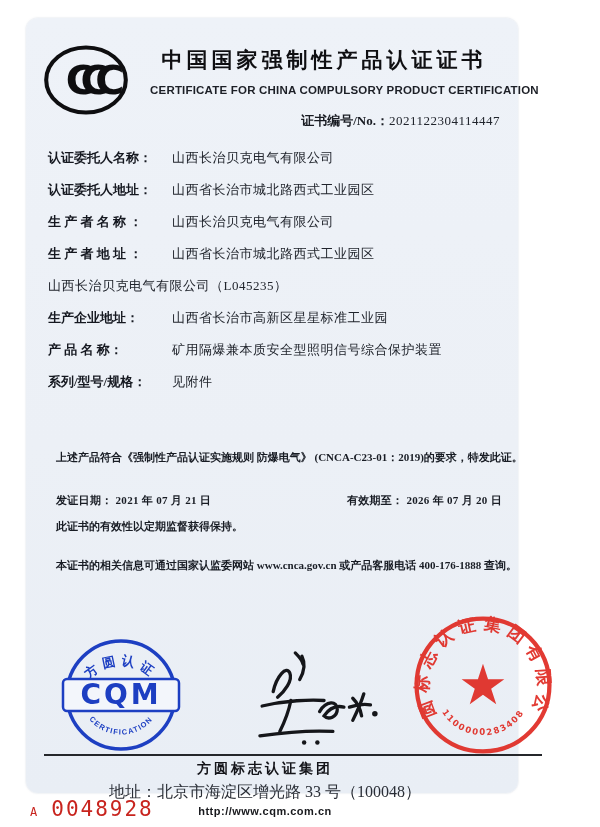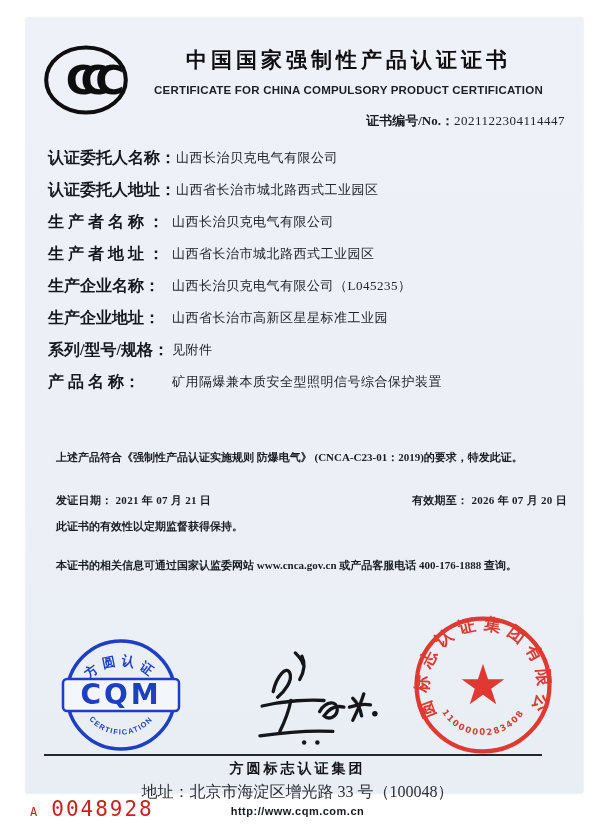--- a/index.html
+++ b/index.html
@@ -3,42 +3,43 @@
 <meta charset="utf-8">
 <style>
   * { margin:0; padding:0; box-sizing:border-box; }
   html,body { width:600px; height:827px; }
   body {
     position:relative; background:#ffffff;
     font-family:"Liberation Serif", serif;
     color:#23262e; overflow:hidden;
   }
   .page {
-    position:absolute; left:26px; top:18px; width:557px; height:775px;
+    position:absolute; left:26px; top:18px; width:492px; height:775px;
     background:linear-gradient(180deg,#eef2f8 0%, #ecf0f6 55%, #e9eef5 100%);
     box-shadow:0 0 2px rgba(120,140,170,.35);
+    border-radius:12px;
   }
   
   .ccc-logo { position:absolute; left:14px; top:24px; width:92px; height:76px; }
-  .header-text { position:absolute; left:108px; right:20px; top:28px; text-align:center; }
+  .header-text { position:absolute; left:124px; right:20px; top:28px; text-align:center; }
   .title-zh {
     font-family:"Liberation Sans", sans-serif;
     font-size:21px; font-weight:bold; color:#0f0f12; letter-spacing:4px; white-space:nowrap;
   }
   .title-en {
     margin-top:10px; font-family:"Liberation Sans", sans-serif;
     font-size:11.5px; font-weight:bold; color:#1c1f26; letter-spacing:.2px; white-space:nowrap;
   }
   .cert-no { position:absolute; top:94px; right:18px; font-size:13px; white-space:nowrap; }
   .cert-no .lbl { font-weight:bold; color:#181b22; }
   .cert-no .num { color:#20242c; letter-spacing:.5px; }
   
   .fields { position:absolute; left:22px; right:10px; top:130px; }
   .row { display:flex; align-items:flex-start; line-height:20px; margin-bottom:12px; }
-  .flabel { flex:0 0 124px; font-weight:bold; font-size:16px; color:#151820; white-space:nowrap; }
+  .flabel { flex:0 0 124px; font-weight:bold; font-size:13px; color:#151820; white-space:nowrap; }
   .fvalue { font-size:13px; color:#20242c; letter-spacing:.5px; }
   
   .stmts { position:absolute; left:30px; right:14px; top:432px; }
   .stmt { font-size:11px; font-weight:bold; color:#181c24; line-height:15px; white-space:nowrap; }
   .dates { display:flex; justify-content:space-between; margin-top:28px; padding-right:2px; }
   .dates .stmt { letter-spacing:.3px; }
   .validity { margin-top:11px; }
   .info { margin-top:24px; font-size:11px; }
   
   .cqm-logo { position:absolute; left:35px; top:617px; width:120px; height:120px; }
@@ -91,34 +92,33 @@
       </div>
       <div class="row">
         <span class="flabel">生 产 者 名 称 ：</span>
         <span class="fvalue">山西长治贝克电气有限公司</span>
       </div>
       <div class="row">
         <span class="flabel">生 产 者 地 址 ：</span>
         <span class="fvalue">山西省长治市城北路西式工业园区</span>
       </div>
       <div class="row">
-        <span class="flabel">生产企业名称：</span>
         <span class="fvalue">山西长治贝克电气有限公司（L045235）</span>
       </div>
       <div class="row">
         <span class="flabel">生产企业地址：</span>
         <span class="fvalue">山西省长治市高新区星星标准工业园</span>
       </div>
       <div class="row">
+        <span class="flabel">产 品 名 称：</span>
+        <span class="fvalue">矿用隔爆兼本质安全型照明信号综合保护装置</span>
+      </div>
+      <div class="row">
         <span class="flabel">系列/型号/规格：</span>
         <span class="fvalue">见附件</span>
-      </div>
-      <div class="row">
-        <span class="flabel">产 品 名 称：</span>
-        <span class="fvalue">矿用隔爆兼本质安全型照明信号综合保护装置</span>
       </div>
     </div>
 
   <div class="stmts">
     <div class="stmt">上述产品符合《强制性产品认证实施规则 防爆电气》 (CNCA-C23-01：2019)的要求，特发此证。</div>
     <div class="dates">
       <span class="stmt">发证日期：  2021 年 07 月 21 日</span>
       <span class="stmt">有效期至：  2026 年 07 月 20 日</span>
     </div>
     <div class="stmt validity">此证书的有效性以定期监督获得保持。</div>

